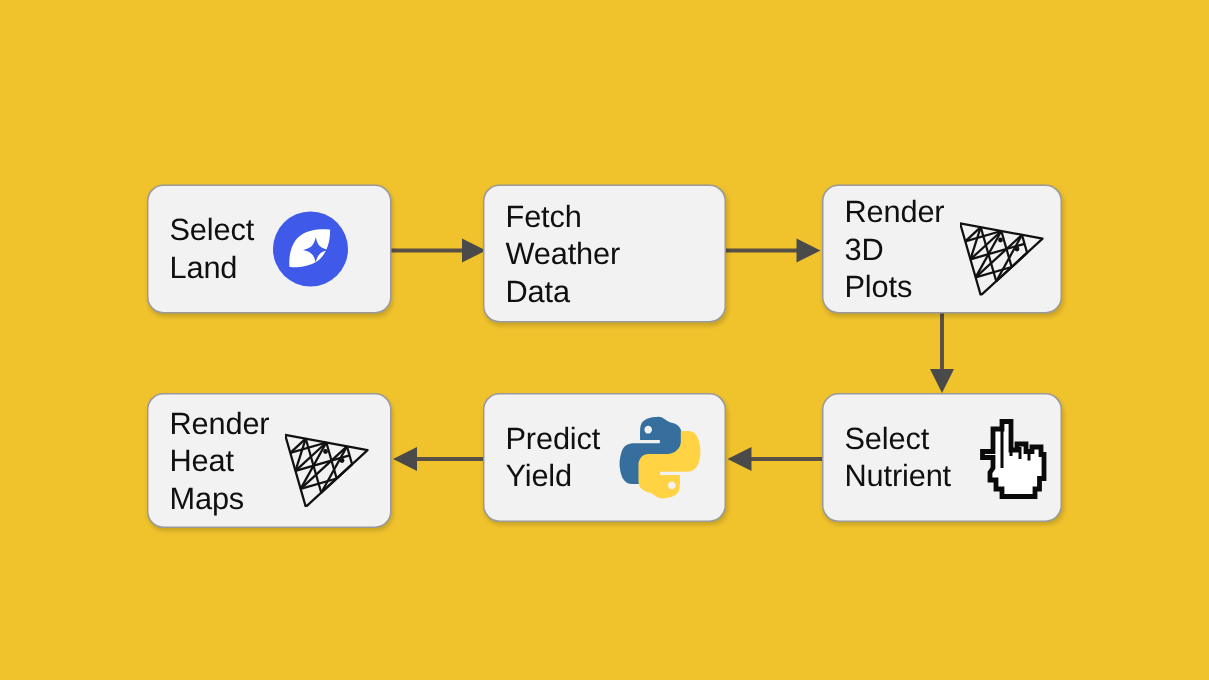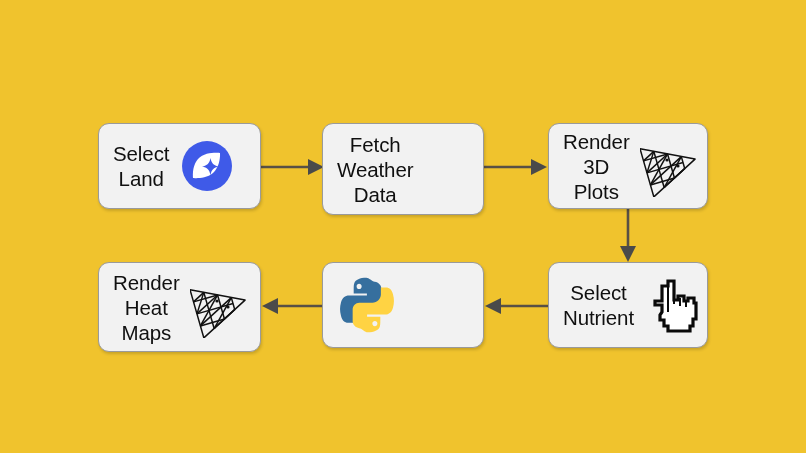--- a/index.html
+++ b/index.html
@@ -12,21 +12,20 @@
     overflow: hidden;
     background: #f0c32d;
     font-family: "Liberation Sans", sans-serif;
   }
 
   #canvas {
     position: relative;
     width: 806px;
     height: 453px;
     background: #f0c32d;
-    text-align: center;
   }
 
   
   .node {
     position: absolute;
     box-sizing: border-box;
     background: #f2f2f2;
     border: 1.4px solid #9a9a9a;
     border-radius: 11px;
     display: flex;
@@ -153,20 +152,22 @@
       <svg class="icon-svg" width="58" height="62" viewBox="0 0 58 62">
         <path d="M18 38 L18 31 L11 31 L11 27 L18 27 L18 12 L24 12 L24 7 L30 7 L30 12 L30 26
                  L34 26 L34 22 L40 22 L40 27 L44 27 L44 24 L50 24 L50 29 L52 29 L52 45
                  L49 45 L49 52 L46 52 L46 57 L24 57 L24 52 L20 52 L20 46 L16 46 L16 41 Z" fill="#ffffff" stroke="#0a0a0a" stroke-width="3.2" stroke-linejoin="miter"></path>
         <path d="M24 12 L24 38 M30 12 L30 30 M36 24 L36 32 M42 26 L42 33" fill="none" stroke="#0a0a0a" stroke-width="2"></path>
       </svg>
     </div>
   </div>
 
   <div class="node" id="node-predict-yield">
+    <div class="node-label">Predict
+Yield</div>
     <div class="node-icon">
       <svg class="icon-svg" width="60" height="60" viewBox="0 0 64 64">
         <path d="M31.3 3 C24.3 3 19.8 5.1 18.5 8.6 C17.9 10.2 17.8 12.4 17.8 14.7
                  L17.8 19.6 L31.9 19.6 L31.9 21.8 L12.8 21.8
                  C8.6 21.8 5.5 24.3 4.3 29.1 C2.9 34.6 2.9 38.2 4.3 43.6
                  C5.4 47.9 7.8 50.8 12 50.8 L17.2 50.8 L17.2 43.3
                  C17.2 38.7 21.3 34.5 26.2 34.5 L40.2 34.5
                  C44.1 34.5 47.3 31.1 47.3 27.1 L47.3 14.7
                  C47.3 10.9 44.2 8 40.3 7.3 C37.1 6.8 34.2 3 31.3 3 Z
                  M23.6 9.4 C25.1 9.4 26.3 10.6 26.3 12.2 C26.3 13.8 25.1 15 23.6 15

